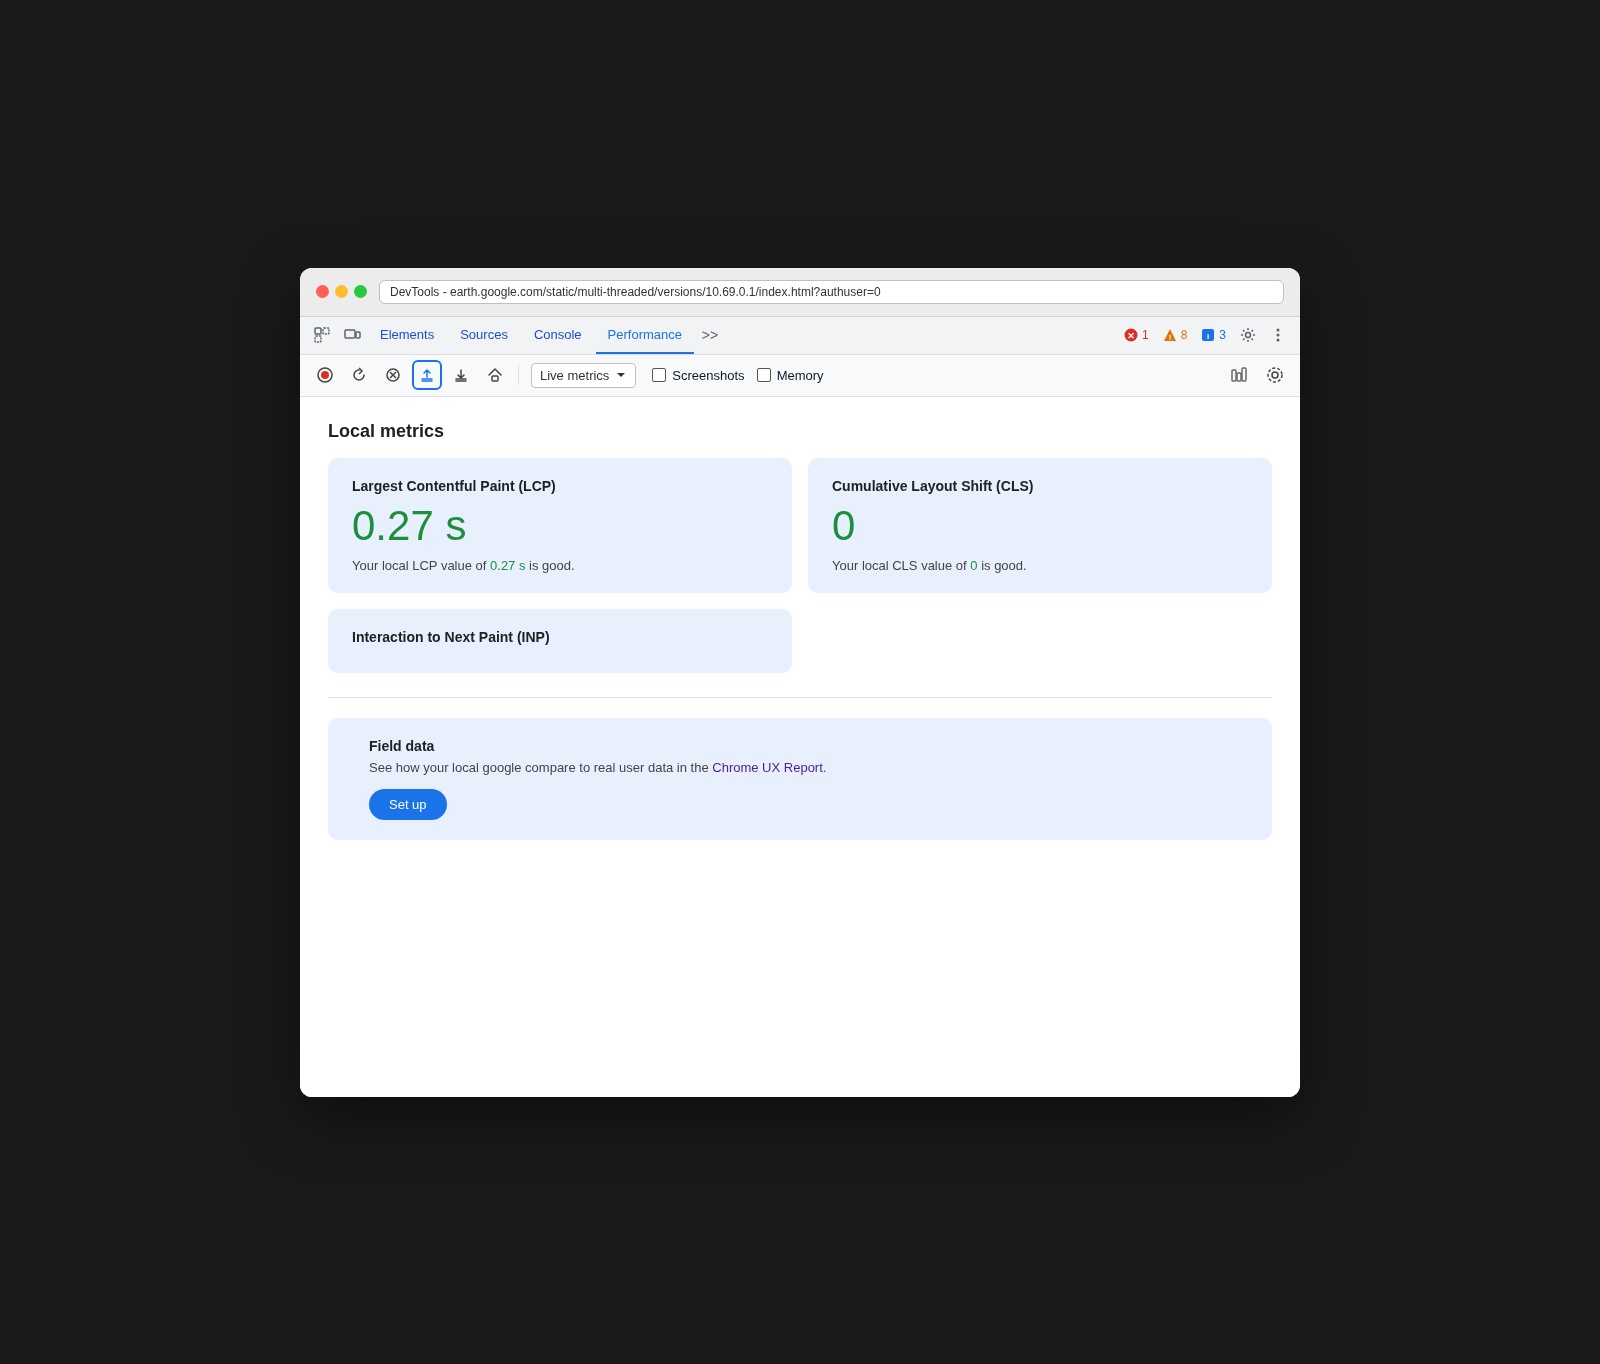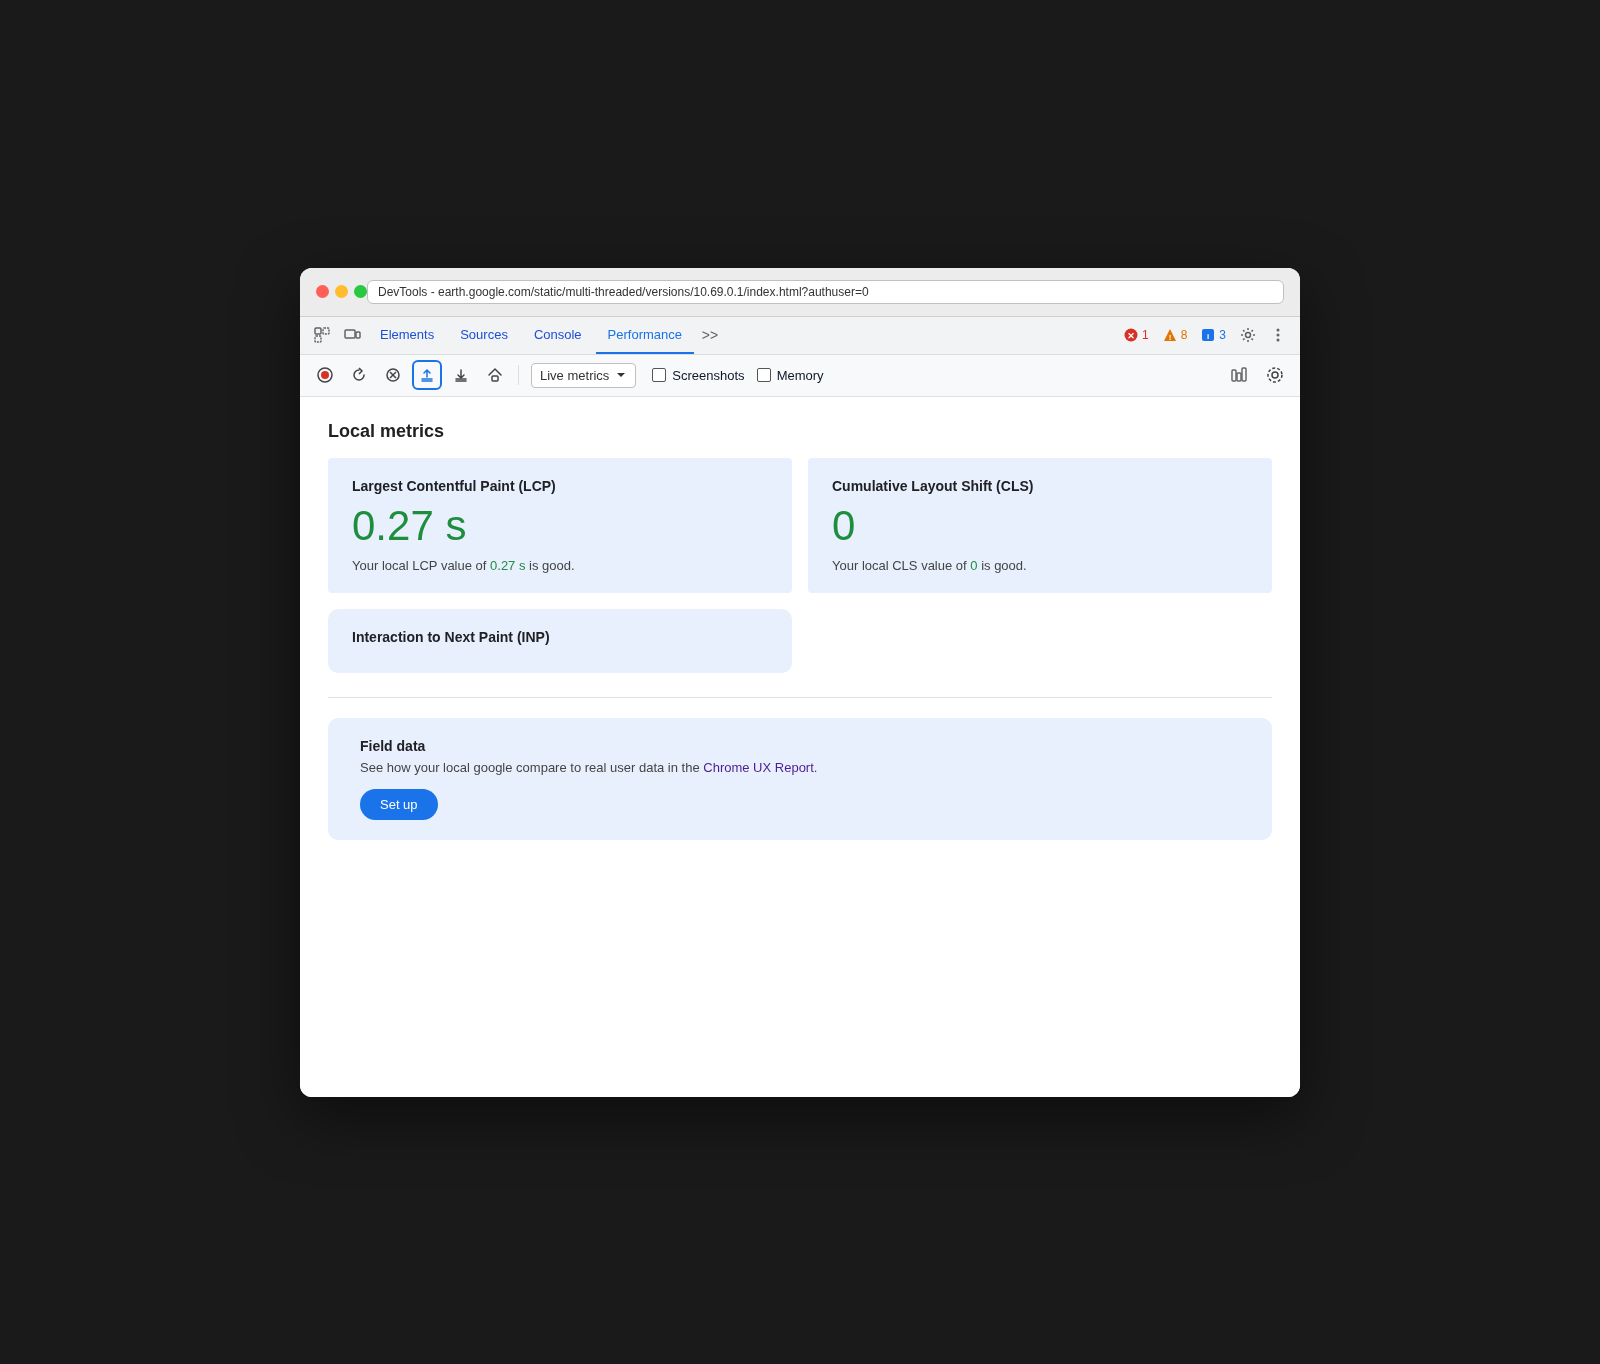--- a/index.html
+++ b/index.html
@@ -17,20 +17,21 @@
       border-radius: 12px;
       overflow: hidden;
       box-shadow: 0 20px 60px rgba(0,0,0,0.5);
     }
     
     .title-bar {
       background: #ececec;
       padding: 12px 16px;
       display: flex;
       align-items: center;
+      gap: 12px;
       border-bottom: 1px solid #d0d0d0;
     }
     .traffic-lights {
       display: flex;
       gap: 6px;
     }
     .traffic-light {
       width: 13px;
       height: 13px;
       border-radius: 50%;
@@ -184,21 +185,21 @@
       margin-bottom: 16px;
     }
     .metrics-grid {
       display: grid;
       grid-template-columns: 1fr 1fr;
       gap: 16px;
       margin-bottom: 16px;
     }
     .metric-card {
       background: #e8f0fe;
-      border-radius: 4px;
+      border-radius: 10px;
       padding: 20px 24px;
     }
     .metric-card-single {
       background: #e8f0fe;
       border-radius: 10px;
       padding: 20px 24px;
       grid-column: 1;
     }
     .metric-title {
       font-size: 14px;
@@ -220,21 +221,21 @@
       color: #1e8e3e;
     }
     .next-steps-section {
       margin-top: 24px;
       border-top: 1px solid #e0e0e0;
       padding-top: 20px;
     }
     .field-data-card {
       background: #e8f0fe;
       border-radius: 10px;
-      padding: 20px 32px;
+      padding: 20px 41px;
     }
     .field-data-title {
       font-size: 14px;
       font-weight: 600;
       color: #202124;
       margin-bottom: 6px;
     }
     .field-data-desc {
       font-size: 13px;
       color: #444;

